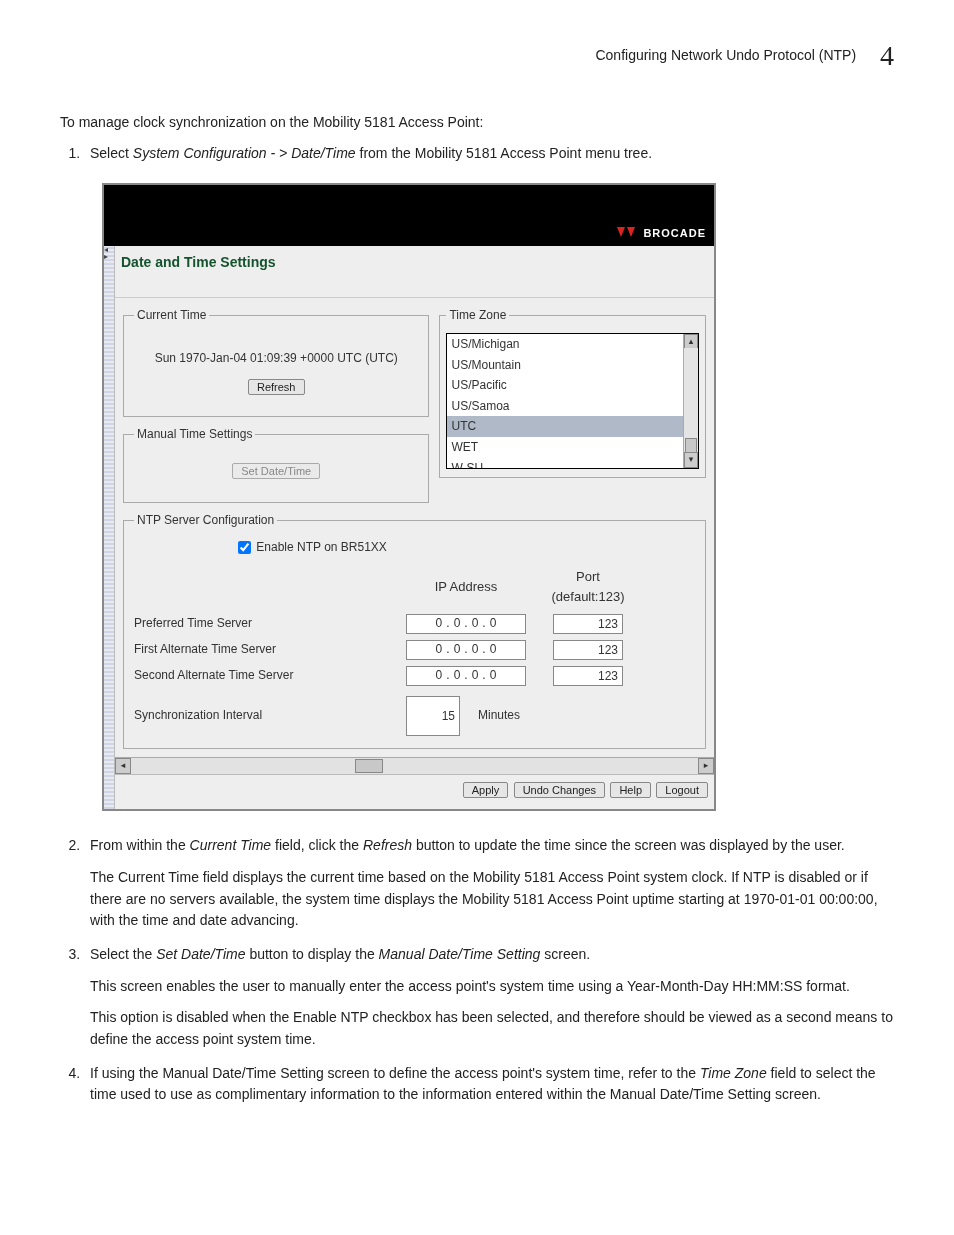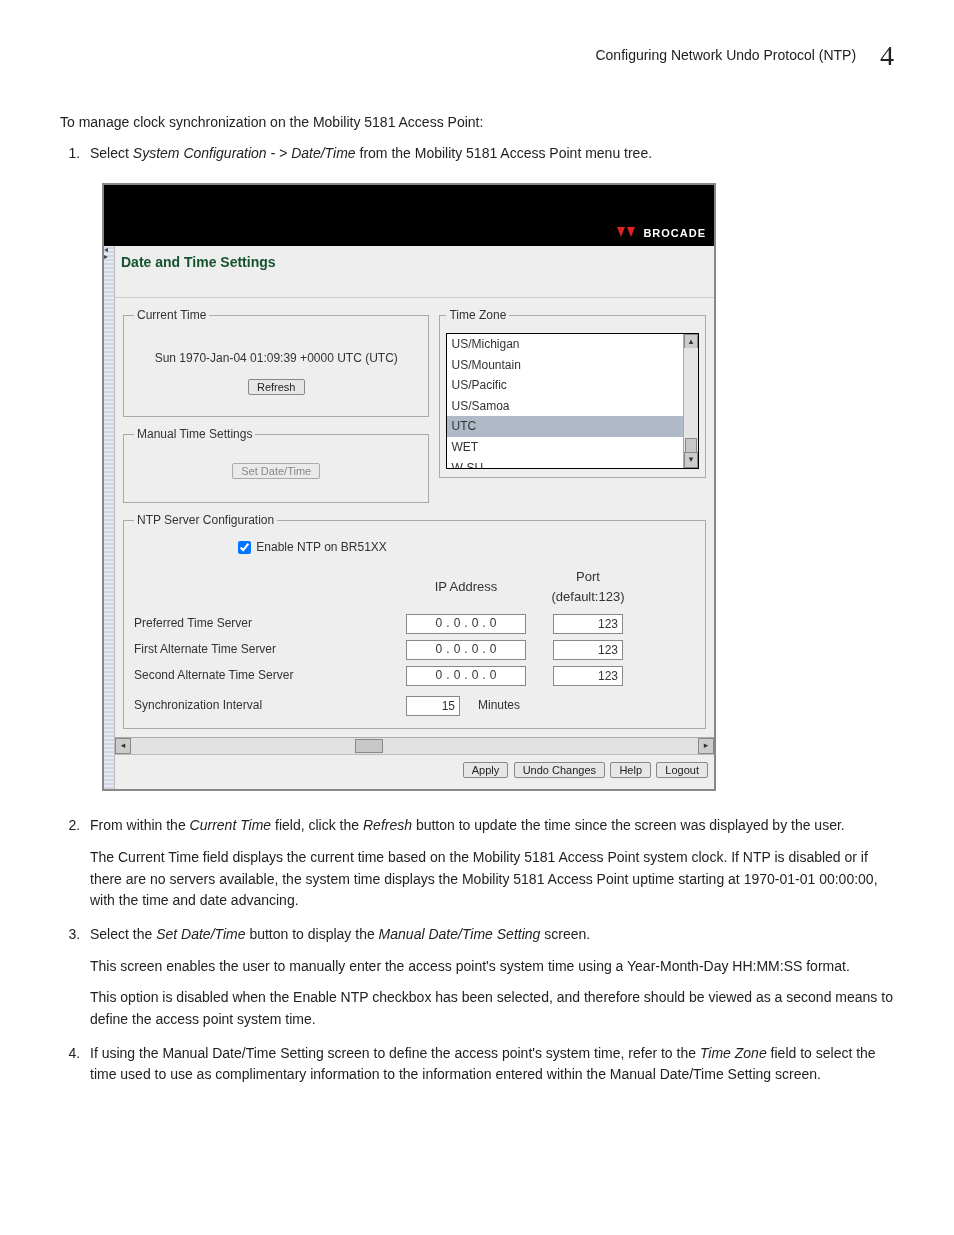--- a/index.html
+++ b/index.html
@@ -209,21 +209,21 @@
     font-size: 12px;
     line-height: 18px;
     width: 60px;
     margin: 0 auto;
   }
   .sync-input {
     border: 1px solid #888;
     background: #fff;
     height: 18px;
     text-align: right;
-    padding: 0 4px;
+    padding: 10px 4px;
     font-size: 12px;
     line-height: 18px;
     width: 44px;
     display: inline-block;
   }
   .ntp-check {
     text-align: left;
     padding-left: 100px;
     margin-bottom: 10px;
   }

